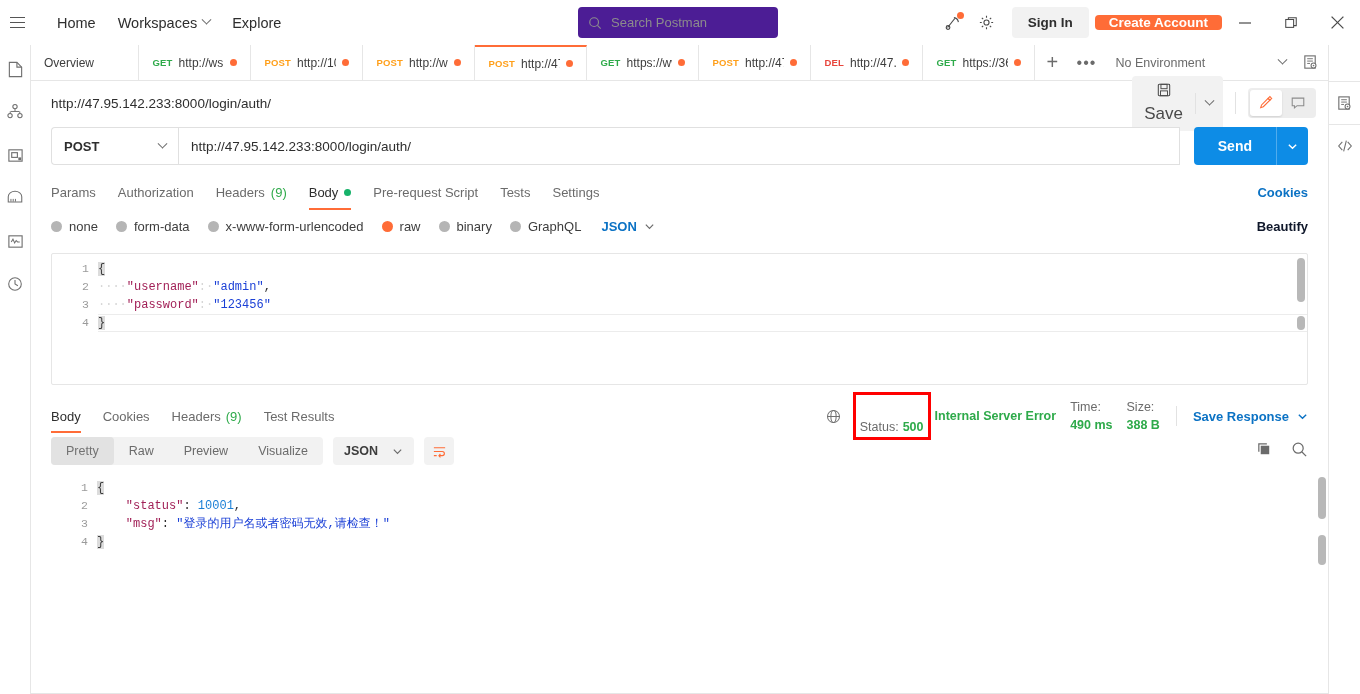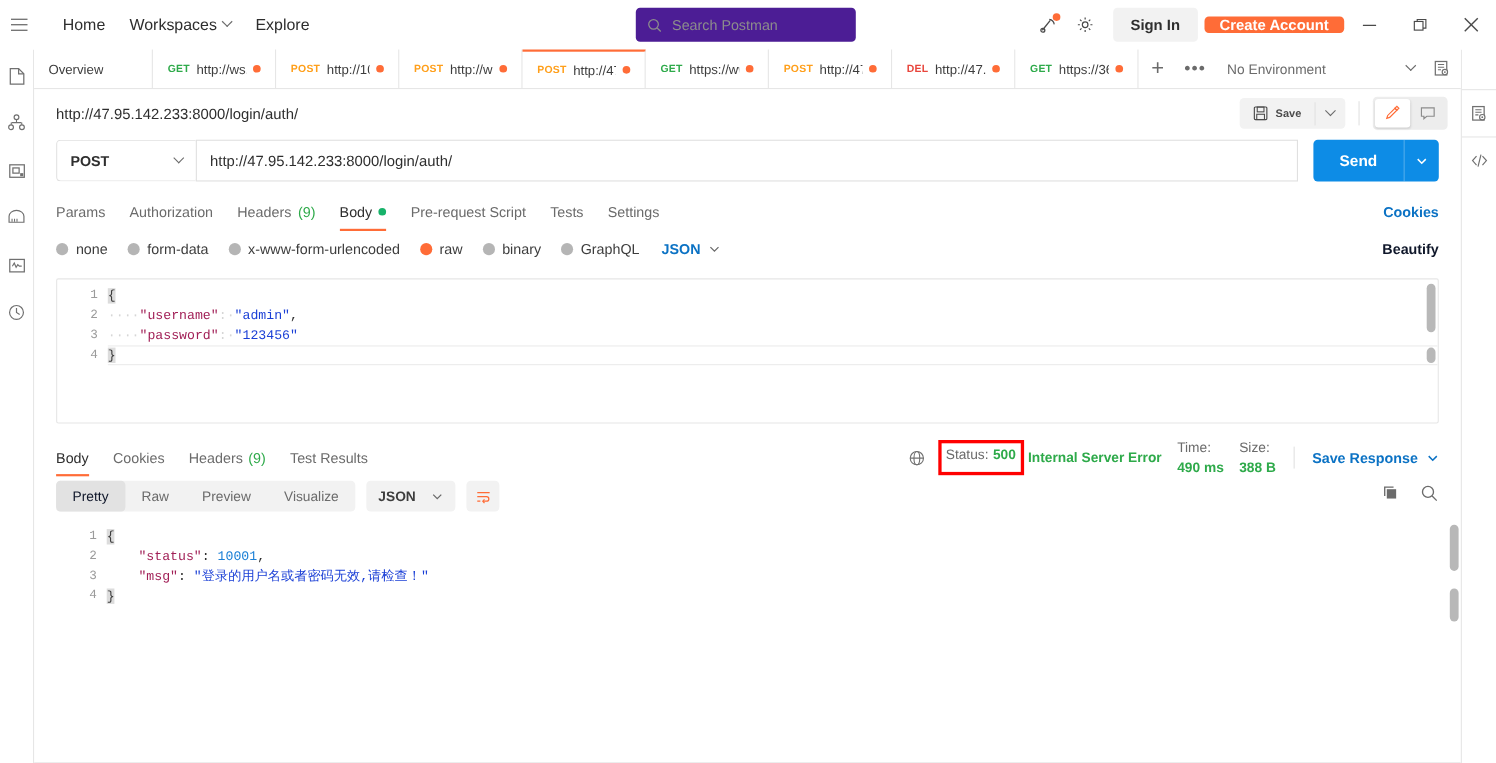--- a/index.html
+++ b/index.html
@@ -140,21 +140,21 @@
   
   .titlerow {
     height: 44px; display: flex; align-items: center;
     padding: 0 12px 0 20px; flex-shrink: 0;
   }
   .req-title { font-size: 13.5px; color: #2e2e2e; }
   .titleright { margin-left: auto; display: flex; align-items: center; gap: 0; }
   .save-grp { display: flex; align-items: center; background: #f2f2f2; border-radius: 4px; overflow: hidden; }
   .save-btn {
     display: flex; align-items: center; gap: 7px;
-    padding: 7px 12px; font-size: 10px; color: #4a4a4a; cursor: pointer; font-weight: 700;
+    padding: 7px 12px; font-size: 17px; color: #4a4a4a; cursor: pointer; font-weight: 400; flex-direction: column;
   }
   .save-caret { padding: 7px 10px; cursor: pointer; border-left: 1px solid #e2e2e2; display:flex; align-items:center;}
   .vsep { width: 1px; height: 22px; background: #e2e2e2; margin: 0 12px; }
   .toggle-grp { display: flex; background: #ededed; border-radius: 4px; padding: 2px; }
   .tg {
     width: 32px; height: 26px; display: flex; align-items: center; justify-content: center;
     border-radius: 3px; cursor: pointer;
   }
   .tg.on { background: #ffffff; box-shadow: 0 1px 2px rgba(0,0,0,.12); }
 
@@ -245,36 +245,36 @@
   }
   .rsp-tab.active { color: #2e2e2e; }
   .rsp-tab.active::after {
     content: ""; position: absolute; bottom: 0px; left: 0; right: 0; height: 2px; background: #ff6c37;
   }
   .respmeta { margin-left: auto; display: flex; align-items: center; gap: 0px; font-size: 12.5px; }
   .globe-ic { margin-right: 12px; display: flex; align-items: center; cursor: pointer; }
   .status-hl {
     position: relative; padding: 3px 4px; margin-right: 2px;
     border: 3px solid #ff0000; color: #6b6b6b;
-    display: flex; align-items: flex-start; min-width: 70px; height: 32px; box-sizing: border-box;
+    display: flex; align-items: flex-end; min-width: 70px; height: 48px; box-sizing: border-box;
   }
   .status-hl .num { color: #2eaa4a; font-weight: 600; margin-left: 4px; }
   .meta-txt { color: #6b6b6b; margin-right: 4px; }
   .meta-val { color: #2eaa4a; font-weight: 600; }
   .meta-grp { margin-left: 14px; display: flex; gap: 4px; flex-direction: column; }
   .meta-sep { width: 1px; height: 20px; background: #e2e2e2; margin: 0 16px; }
   .save-resp { color: #0b72c4; font-weight: 700; font-size: 13px; cursor: pointer; display: flex; align-items: center; gap: 8px; }
 
   .resptools { display: flex; align-items: center; padding: 0 20px; height: 36px; flex-shrink: 0; }
   .seg { display: flex; background: #f2f2f2; border-radius: 4px; height: 28px; align-items: stretch; }
   .seg div {
     padding: 0 15px; display: flex; align-items: center; font-size: 12.5px; color: #6b6b6b; cursor: pointer;
     border-radius: 4px;
   }
-  .seg div.on { background: #e2e2e2; color: #0f172a; }
+  .seg div.on { background: #e2e2e2; color: #737373; }
   .fmtsel {
     margin-left: 10px; height: 28px; background: #f2f2f2; border-radius: 4px;
     display: flex; align-items: center; gap: 14px; padding: 0 11px;
     font-size: 12.5px; color: #3d3d3d; cursor: pointer; font-weight: 600;
   }
   .wrapbtn {
     margin-left: 10px; width: 30px; height: 28px; background: #f2f2f2; border-radius: 4px;
     display: flex; align-items: center; justify-content: center; cursor: pointer;
   }
   .respicons { margin-left: auto; display: flex; align-items: center; gap: 18px; }

